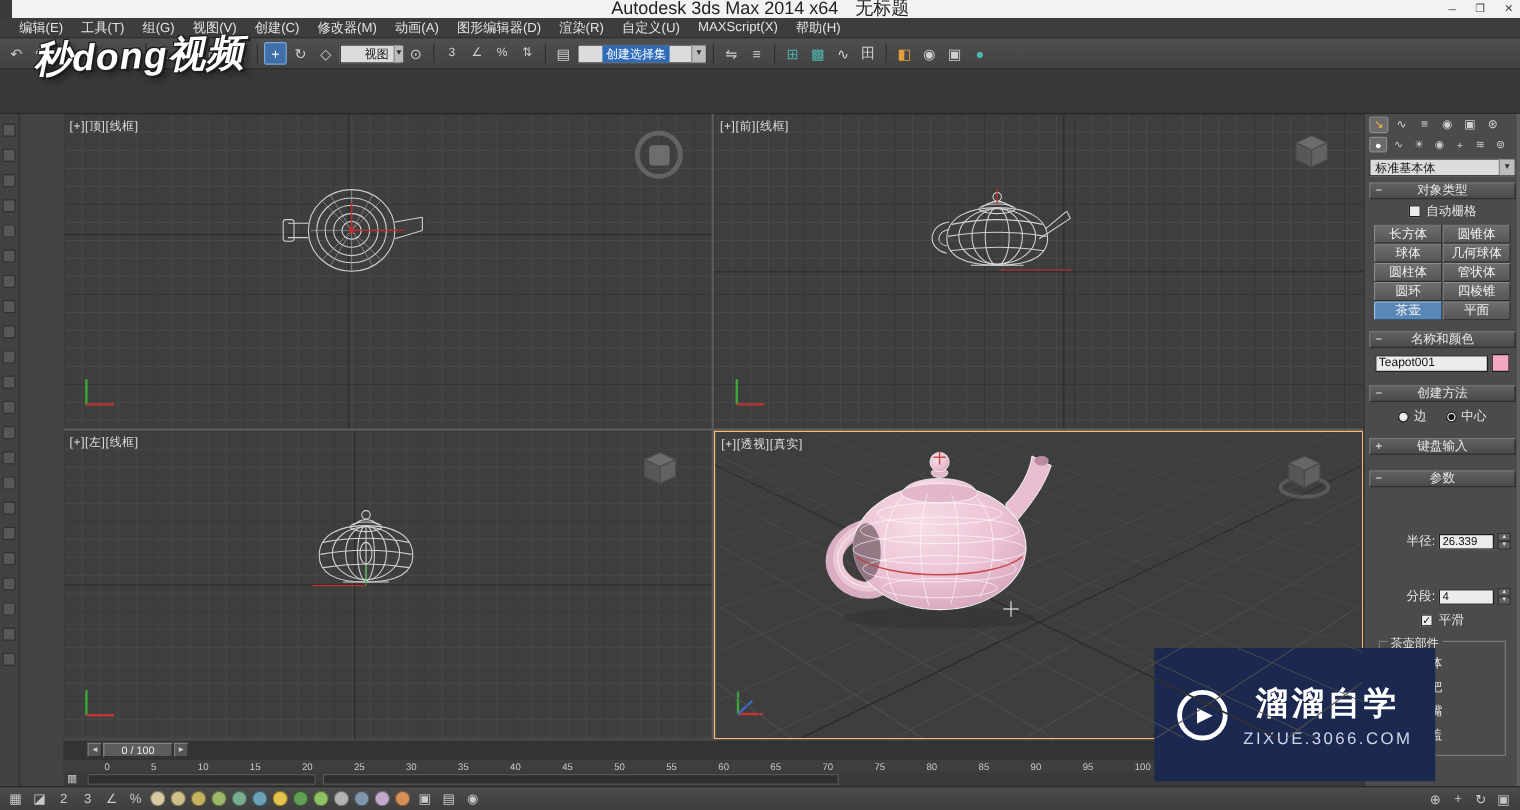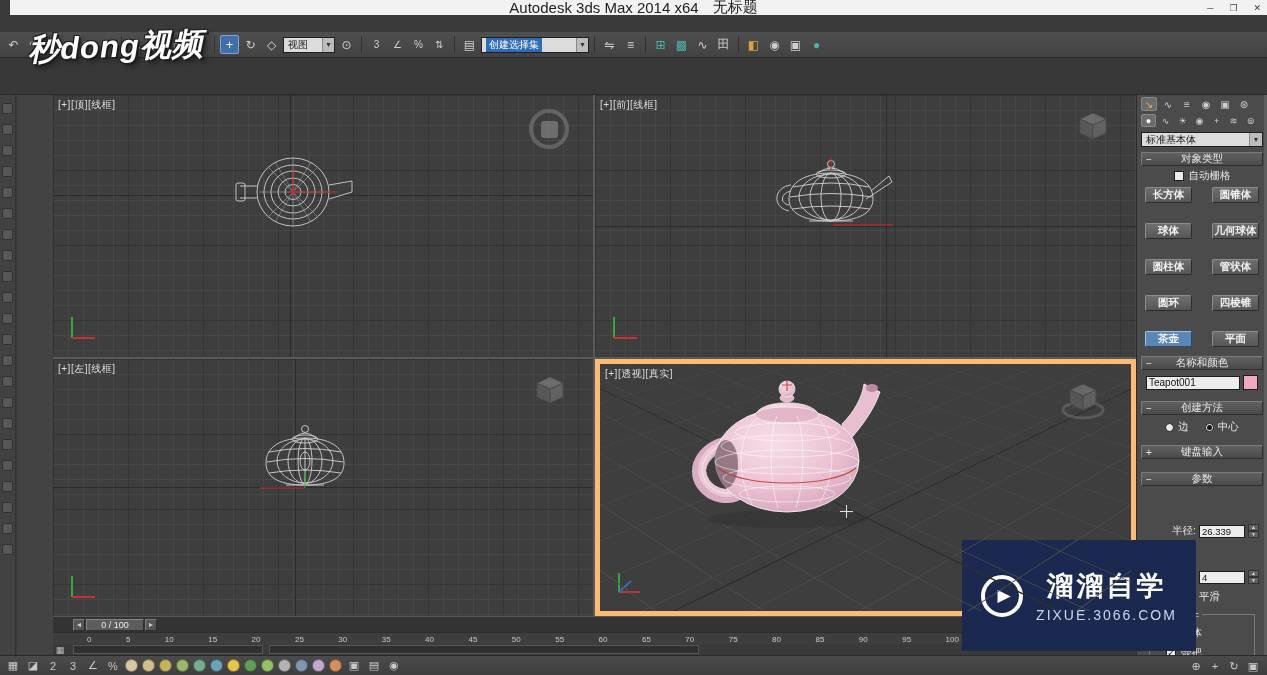--- a/index.html
+++ b/index.html
@@ -18,40 +18,40 @@
   .menubar span { white-space:nowrap; }
 
   
   .toolbar { position:absolute; left:0; top:32px; width:100%; height:26px; background:linear-gradient(#4f4f4f,#424242); border-bottom:1px solid #292929; display:flex; align-items:center; gap:2px; padding-left:4px; }
   .ticon { min-width:19px; height:19px; display:flex; align-items:center; justify-content:center; color:#cfcfcf; font-size:12px; border:1px solid transparent; border-radius:2px; }
   .ticon.small { font-size:10px; }
   .ticon.active { background:#3e6fa8; border-color:#7aa8d8; color:#fff; }
   .ticon.teal { color:#4db6ac; }
   .ticon.orange { color:#e0a040; }
   .tsep { width:1px; height:17px; background:#303030; margin:0 3px; }
-  .tdrop { height:16px; background:#dcdcdc; border:1px solid #1f1f1f; color:#1a1a1a; font-size:10px; display:flex; align-items:flex-end; padding-left:4px; gap:4px; }
+  .tdrop { height:16px; background:#dcdcdc; border:1px solid #1f1f1f; color:#1a1a1a; font-size:10px; display:flex; align-items:flex-end; padding-left:20px; gap:4px; }
   .tdrop .dval { white-space:nowrap; }
   .tdrop .dval.hl { background:#2e6cb8; color:#fff; padding:0 3px; }
   .tdrop .arrow { width:12px; height:14px; background:#bdbdbd; border-left:1px solid #8a8a8a; font-size:7px; display:flex; align-items:center; justify-content:center; color:#333; margin-left:auto; }
 
   
   .ribbon { position:absolute; left:0; top:58px; width:100%; height:37px; background:#383838; border-bottom:1px solid #2a2a2a; }
 
   
   .lstrip { position:absolute; left:0; top:95px; width:16px; height:560px; background:#424242; display:flex; flex-direction:column; align-items:center; gap:10px; padding-top:8px; border-right:1px solid #333; }
   .licon { width:11px; height:11px; background:#575757; border:1px solid #313131; border-radius:2px; }
   .lgap { position:absolute; left:17px; top:95px; width:36px; height:560px; background:#434343; }
 
   
   .vpwrap { position:absolute; left:53px; top:95px; width:1083px; height:521px; background:#5a5a5a; }
   .vp { position:absolute; background:#3e3e3e; overflow:hidden; }
   .vp-top   { left:0;   top:0;   width:540px; height:262px; }
   .vp-front { left:542px; top:0; width:541px; height:262px; }
   .vp-left  { left:0;   top:264px; width:540px; height:257px; }
-  .vp-persp { left:542px; top:264px; width:541px; height:257px; border:5px solid #fdba74; }
+  .vp-persp { left:542px; top:264px; width:541px; height:257px; border:1px solid #fdba74; }
   .vplabel { position:absolute; left:5px; top:3px; font-size:10px; color:#dcdcdc; z-index:6; letter-spacing:.5px; }
   .gridortho { position:absolute; inset:0;
     background-image:
       linear-gradient(to right,#343434 1px,transparent 1px),
       linear-gradient(to bottom,#343434 1px,transparent 1px),
       linear-gradient(to right,#484848 1px,transparent 1px),
       linear-gradient(to bottom,#484848 1px,transparent 1px);
     background-size:75px 75px,75px 75px,15px 15px,15px 15px; }
   .axv { position:absolute; top:0; width:1px; height:100%; background:#2c2c2c; }
   .axh { position:absolute; left:0; height:1px; width:100%; background:#2c2c2c; }
@@ -88,21 +88,21 @@
   .cpdrop { margin:3px 4px; height:15px; background:#dcdcdc; border:1px solid #1f1f1f; color:#151515; font-size:10px; display:flex; align-items:center; padding-left:4px; }
   .cpdrop .arrow { width:13px; height:13px; background:#bdbdbd; border-left:1px solid #8a8a8a; font-size:7px; display:flex; align-items:center; justify-content:center; color:#333; margin-left:auto; }
 
   .rollout { margin:5px 4px 0; }
   .rollhead { display:flex; align-items:center; height:14px; padding:0 4px; background:linear-gradient(#616161,#4a4a4a); border:1px solid; border-color:#7b7b7b #2e2e2e #2e2e2e #7b7b7b; font-size:10.5px; }
   .rollhead .pm { width:10px; color:#e6e6e6; font-size:10px; }
   .rollhead .rtitle { flex:1; text-align:center; margin-right:10px; }
 
   .agrow { display:flex; justify-content:center; gap:5px; padding:3px 0 2px; align-items:center; }
   .cb { width:10px; height:10px; background:#ebebeb; border:1px solid #1d1d1d; color:#111; font-size:9px; line-height:8px; text-align:center; flex:none; }
-  .btngrid { display:grid; grid-template-columns:1fr 1fr; gap:20px; padding:2px 4px 4px;font-weight:bold; }
+  .btngrid { display:grid; grid-template-columns:1fr 1fr; gap:0; padding:2px 4px 4px; }
   .objbtn { height:16px; font-size:10.5px; color:#f2f2f2; background:linear-gradient(#6e6e6e,#565656); border:1px solid; border-color:#8c8c8c #2c2c2c #2c2c2c #8c8c8c; border-radius:2px; display:flex; align-items:center; justify-content:center; white-space:nowrap; overflow:hidden; }
   .objbtn.active { background:#5a87b5; border-color:#9cc2e8 #2c4a6a #2c4a6a #9cc2e8; }
 
   .namerow { display:flex; gap:3px; padding:5px 5px 6px; align-items:center; }
   .namefield { flex:1; min-width:0; height:14px; background:#ececec; border:1px solid #1d1d1d; font-size:10px; color:#111; padding:0 2px; }
   .swatch { width:15px; height:15px; background:#f2a7c3; border:1px solid #1d1d1d; flex:none; }
 
   .createrow { display:flex; justify-content:center; gap:16px; padding:5px 0 6px; align-items:center; }
   .radiowrap { display:flex; gap:4px; align-items:center; }
   .radio { width:9px; height:9px; border-radius:50%; background:#ebebeb; border:1px solid #1d1d1d; flex:none; }
@@ -153,20 +153,34 @@
     <span>Autodesk 3ds Max 2014 x64</span>
     <span>无标题</span>
   </div>
   <div class="titlestub"></div>
   <div class="winbtns">
     <span>─</span>
     <span>❐</span>
     <span>✕</span>
   </div>
 
+  <div class="menubar">
+    <span>编辑(E)</span>
+    <span>工具(T)</span>
+    <span>组(G)</span>
+    <span>视图(V)</span>
+    <span>创建(C)</span>
+    <span>修改器(M)</span>
+    <span>动画(A)</span>
+    <span>图形编辑器(D)</span>
+    <span>渲染(R)</span>
+    <span>自定义(U)</span>
+    <span>MAXScript(X)</span>
+    <span>帮助(H)</span>
+  </div>
 
   <div class="toolbar">
     <span class="ticon">↶</span>
     <span class="ticon">↷</span>
     <span class="tsep"></span>
     <span class="ticon">∞</span>
     <span class="ticon">⊘</span>
     <span class="ticon">≈</span>
     <span class="tsep"></span>
     <span class="ticon">↖</span>

